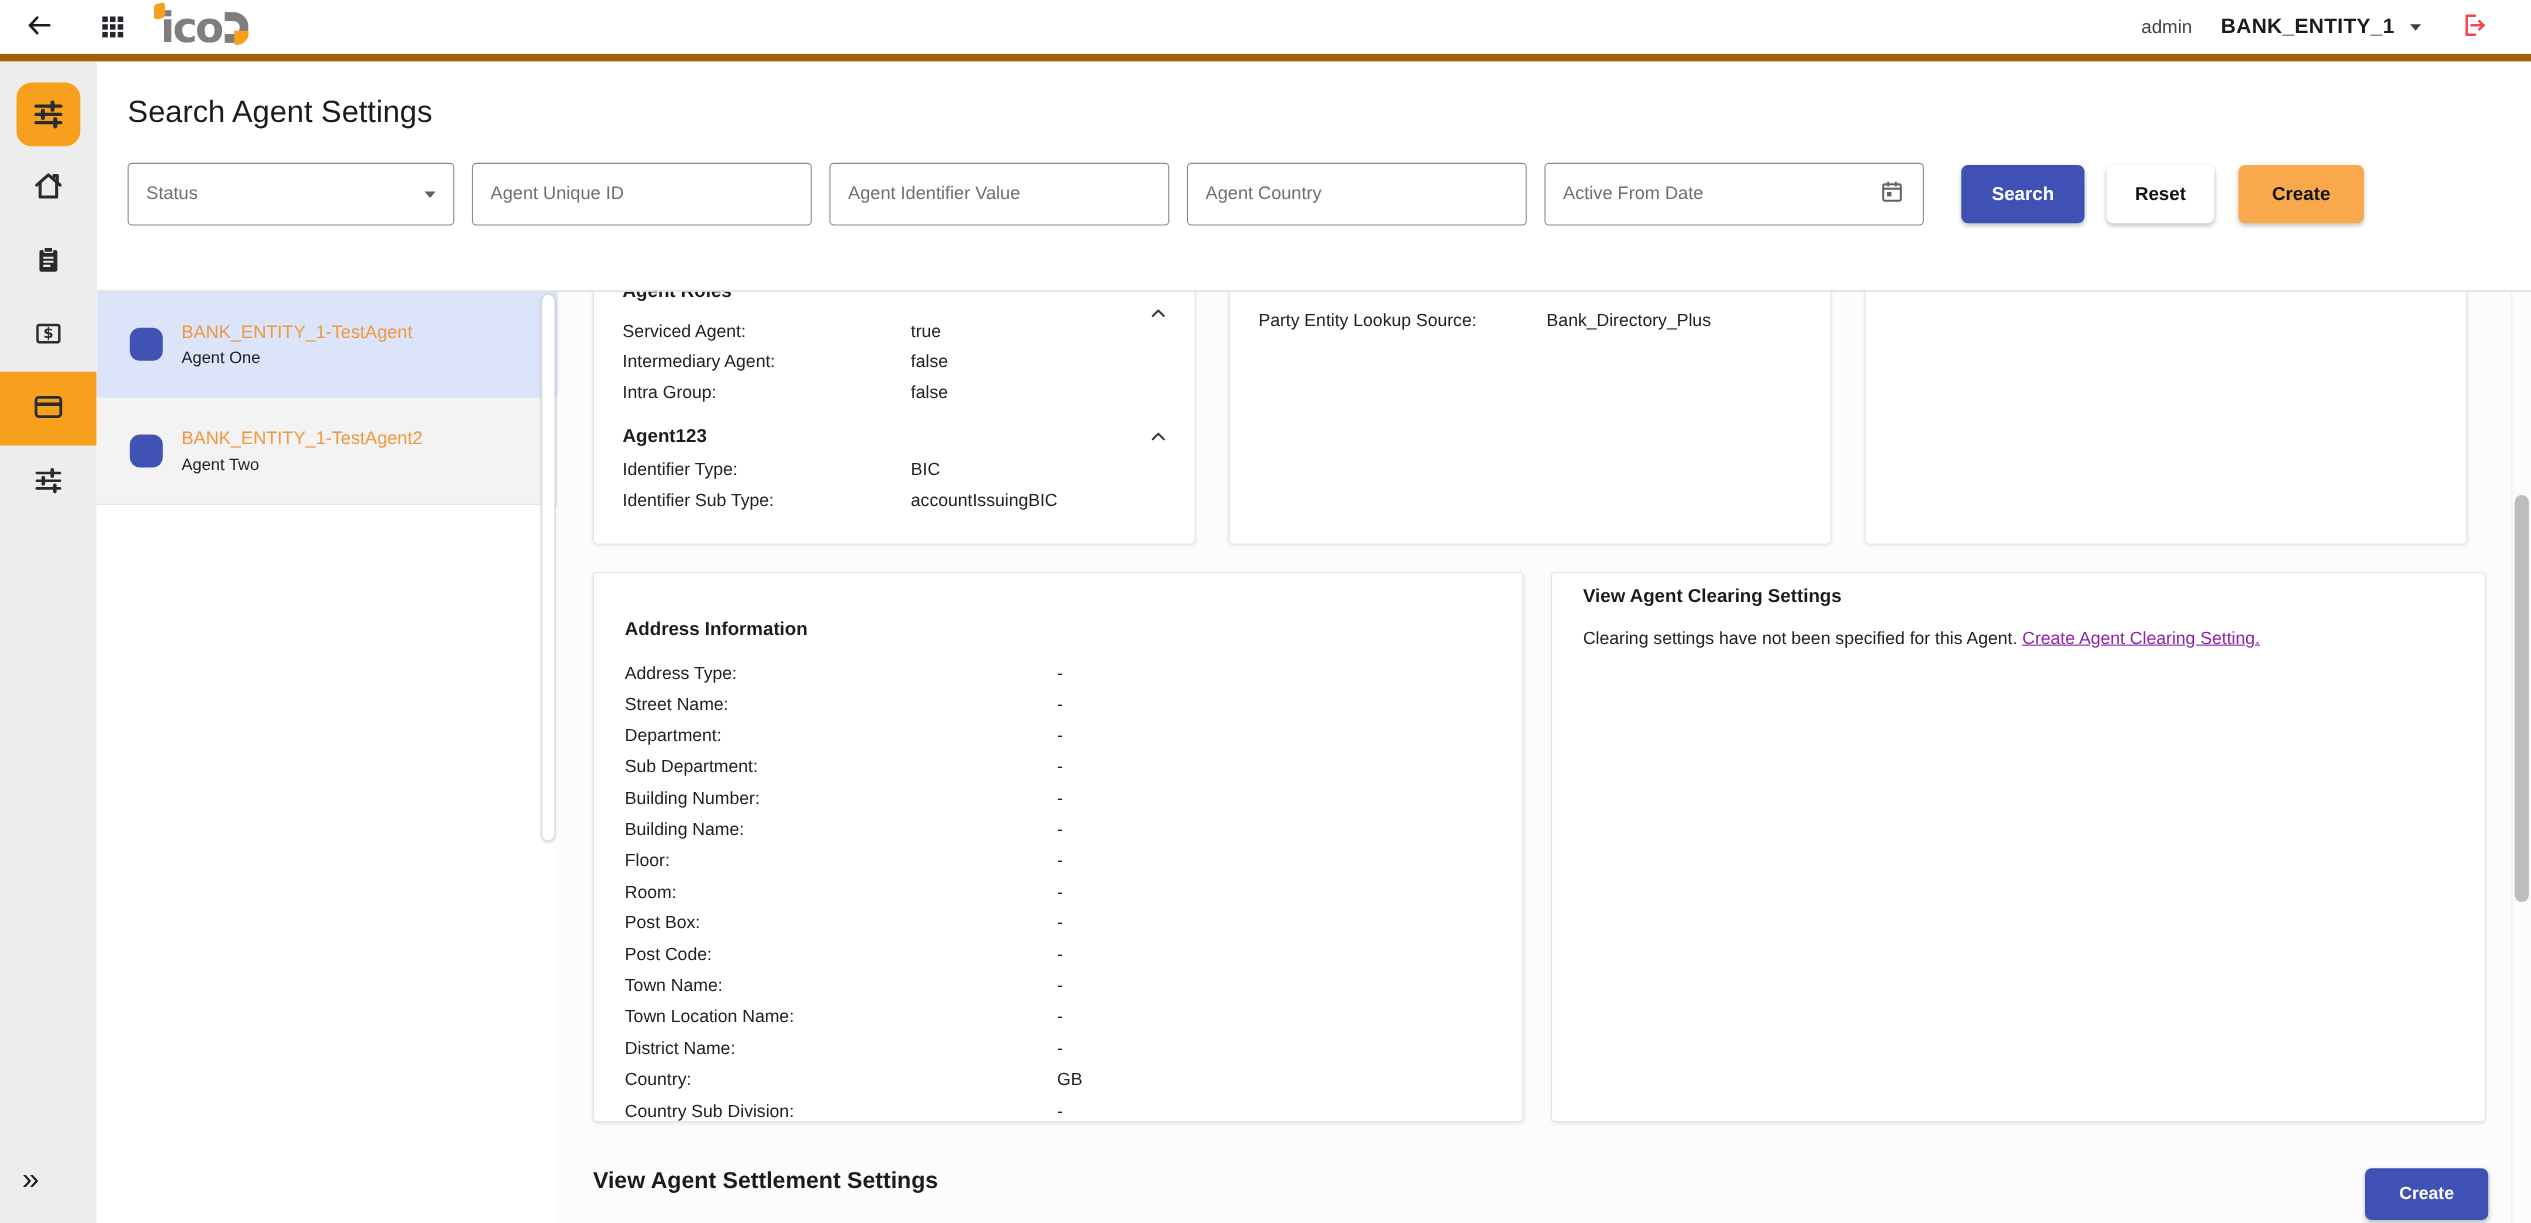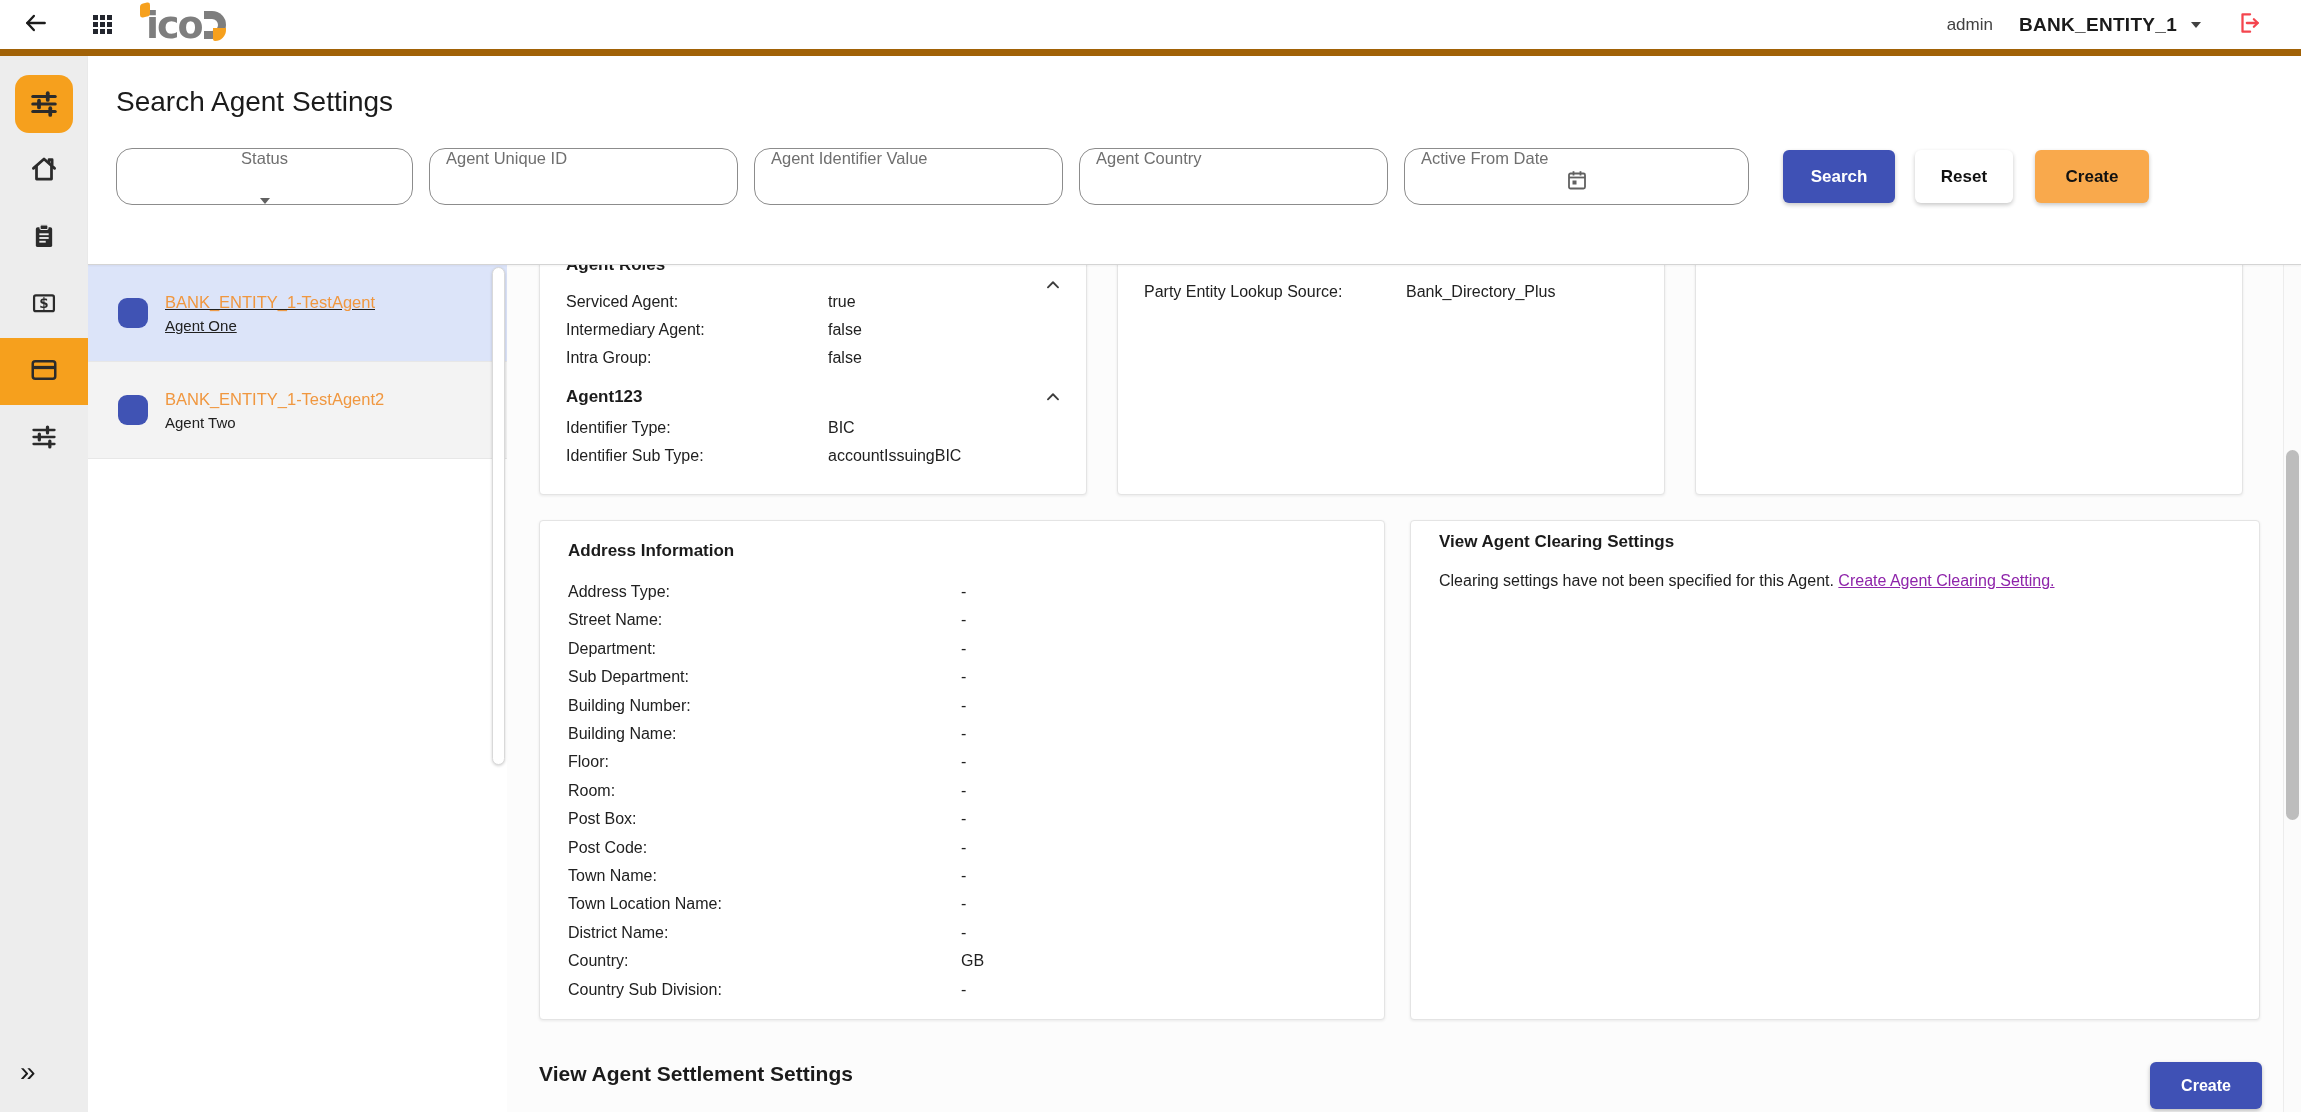--- a/index.html
+++ b/index.html
@@ -30,38 +30,38 @@
   .side-sq { width:58px; height:58px; background:#F6A01D; border-radius:14px; display:flex; align-items:center; justify-content:center; }
   .side-item.active-row { background:#F6A01D; }
   .expand-btn { position:absolute; bottom:26px; left:20px; background:none; border:none; font-size:28px; color:#1b1b1b; cursor:pointer; line-height:1; }
 
   .main { flex:1; display:flex; flex-direction:column; min-width:0; }
 
   
   .search-panel { height:209px; background:#fff; padding:30px 28px 0 28px; border-bottom:1px solid #d4d4d4; box-shadow:0 1px 2px rgba(0,0,0,.05); position:relative; z-index:2; }
   .page-title { font-size:28px; font-weight:normal; color:#1b1b1b; margin-bottom:30px; }
   .filter-row { display:flex; align-items:center; }
-  .field { height:57px; border:1px solid #8c8c8c; border-radius:16px; background:#fff; display:flex; align-items:center; padding:0 16px; margin-right:16px;flex-direction:column; }
+  .field { height:57px; border:1px solid #8c8c8c; border-radius:4px; background:#fff; display:flex; align-items:center; padding:0 16px; margin-right:16px; }
   .field input { border:none; outline:none; font-size:16.5px; width:100%; background:transparent; color:#212121; font-family:inherit; }
   .field input::placeholder { color:#6f6f6f; opacity:1; }
   .field .ph { font-size:16.5px; color:#6f6f6f; flex:1; }
   .f-status { width:297px; cursor:pointer; }
   .f-uid, .f-ident, .f-country { width:309px; }
   .f-date { width:345px; margin-right:34px; }
   .btn { border:none; border-radius:6px; height:53px; font-size:17px; font-weight:bold; cursor:pointer; box-shadow:0 2px 4px rgba(0,0,0,.22); font-family:inherit; }
   .btn-search { width:112px; background:#3F51B5; color:#fff; margin-right:20px; }
   .btn-reset { width:98px; background:#fff; color:#111; margin-right:22px; }
   .btn-create { width:114px; background:#F9A94C; color:#111; }
 
   
   .content { flex:1; display:flex; min-height:0; background:#fcfcfc; position:relative; }
 
   .agent-list { width:419px; flex:0 0 auto; background:#fff; position:relative; }
   .agent-item { height:97px; display:flex; align-items:center; gap:17px; padding-left:30px; padding-right:26px; border-bottom:1px solid #e7e7e7; background:#f3f3f3; cursor:pointer; }
-  .agent-item.selected { background:#DCE4F9;text-decoration:underline; }
+  .agent-item.selected { background:#DCE4F9; }
   .avatar { width:30px; height:30px; border-radius:9px; background:#4053B4; flex:0 0 auto; }
   .agent-name { font-size:16.5px; color:#F0973F; line-height:1.25; }
   .agent-sub { font-size:15px; color:#212121; margin-top:4px; }
   .list-scrollbar { position:absolute; top:2px; right:1px; width:14px; height:calc(100% - 4px); }
   .list-scrollbar .thumb { width:13px; height:498px; background:#fff; border:1px solid #d9d9d9; border-radius:7px; box-shadow:0 1px 3px rgba(0,0,0,.18); }
 
   .details { flex:1; overflow:hidden; padding:0 39px 0 32px; min-width:0; }
   .card { background:#fff; border:1px solid #e4e4e4; border-radius:4px; box-shadow:0 1px 3px rgba(0,0,0,.08); position:relative; }
   .row1 { display:flex; gap:30px; margin-top:-36px; }
   .row1 .card { width:548px; height:266px; padding:24px 26px; }
@@ -71,21 +71,21 @@
   .kv-row { display:flex; line-height:28px; font-size:16px; }
   .kv-label { width:262px; flex:0 0 auto; }
   .kv-value { flex:1; }
   .h2nd { margin-top:14px; }
   .kv-list.tight { margin-top:6px; }
   .chev-btn { position:absolute; right:22px; background:none; border:none; cursor:pointer; padding:0; }
   .chev-1 { top:44px; }
   .chev-2 { top:156px; }
 
   .row2 { display:flex; gap:25px; margin-top:25px; }
-  .card-address { width:846px; height:500px; padding:19px 28px; }
+  .card-address { width:846px; height:500px; padding:40px 28px; }
   .card-clearing { width:850px; height:500px; padding:10px 28px; }
   .addr-list { margin-top:16px; }
   .addr-list .kv-row { line-height:28.4px; }
   .addr-list .kv-label { width:393px; }
   .clearing-text { margin-top:16px; font-size:16px; line-height:24px; color:#212121; }
   .clearing-link { color:#8E24AA; text-decoration:underline; cursor:pointer; }
 
   .bottom-row { display:flex; align-items:flex-start; justify-content:space-between; margin-top:42px; }
   .bottom-heading { font-size:21px; font-weight:bold; color:#1b1b1b; }
   .btn-create-settlement { width:112px; height:47px; background:#3F51B5; color:#fff; border:none; border-radius:6px; font-size:16px; font-weight:bold; cursor:pointer; box-shadow:0 2px 4px rgba(0,0,0,.25); font-family:inherit; }

